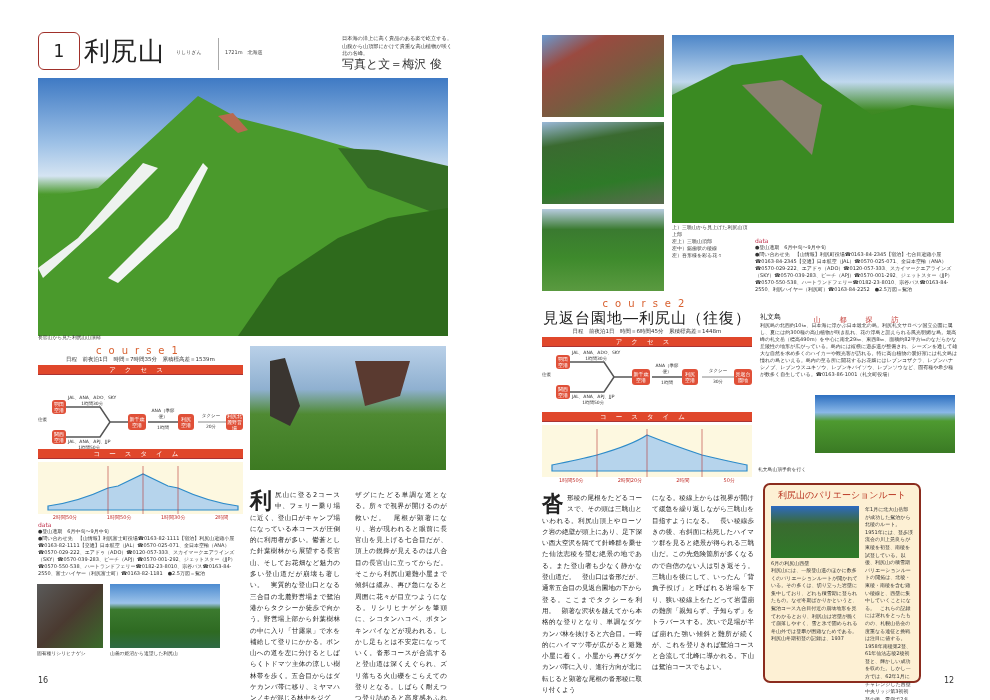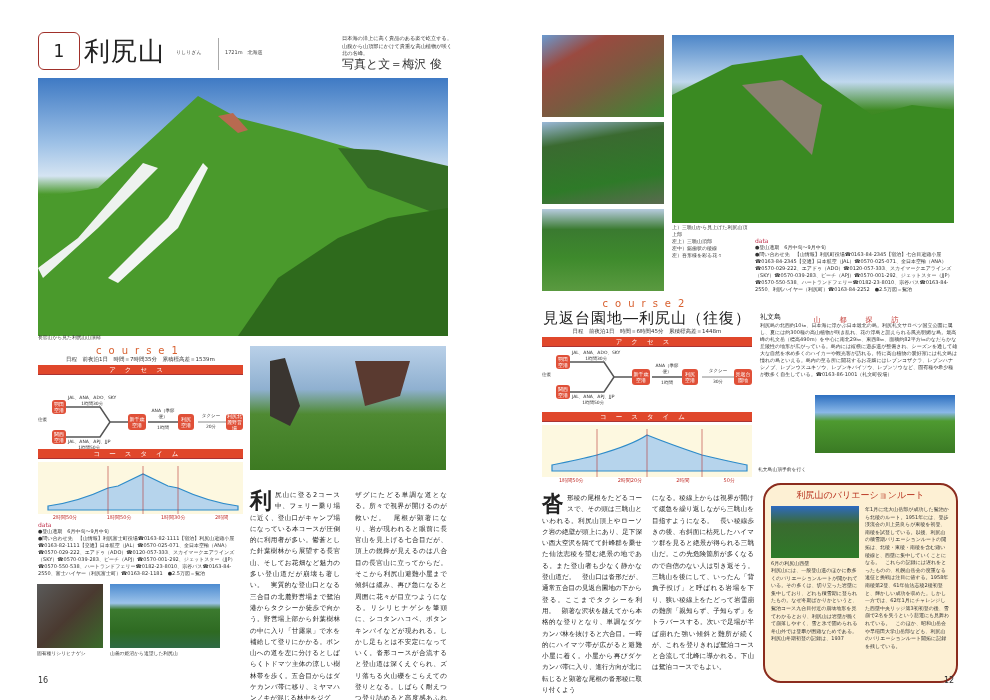--- a/index.html
+++ b/index.html
@@ -21,21 +21,21 @@
 .courseinfo{font-size:5.5px;text-align:center;color:#333}
 .bar{background:#e0472b;color:#fff;font-size:6.5px;letter-spacing:9px;text-align:center;height:10px;line-height:10px;border-bottom:1px solid #a33}
 .node{position:absolute;background:#e05038;color:#fff;font-size:5px;line-height:6px;border-radius:3px;text-align:center;display:flex;align-items:center;justify-content:center;padding:1px}
 .lbl{position:absolute;font-size:4.5px;line-height:5.5px;color:#333;text-align:center}
 .prof{position:absolute;background:#fdf8e0}
 .datahead{color:#c0304a;font-size:6px}
 .body{font-size:6.6px;line-height:11.3px;color:#222;text-align:justify}
 .dropcap{float:left;font-size:22px;line-height:22px;margin-right:3px;font-weight:bold}
 .caption{font-size:4.8px;color:#333}
 .pagenum{font-size:8px;color:#333}
-.box{left:763px;top:483px;width:195px;height:200px;border:2px solid #8b2c1e;border-radius:18px;background:#fdf0d4;padding:4px 6px}
+.box{left:763px;top:483px;width:158px;height:200px;border:2px solid #8b2c1e;border-radius:7px;background:#fdf0d4;padding:4px 6px}
 .boxtitle{text-align:center;font-size:9px;color:#b8321f;margin-bottom:4px}
 .sectionhead{font-size:7px;letter-spacing:6px;color:#c0302a;text-align:center}
 </style>
 </head>
 <body>
 
 <div class="abs numbox">
     <span>1</span>
   </div>
 <div class="abs title">利尻山</div>

